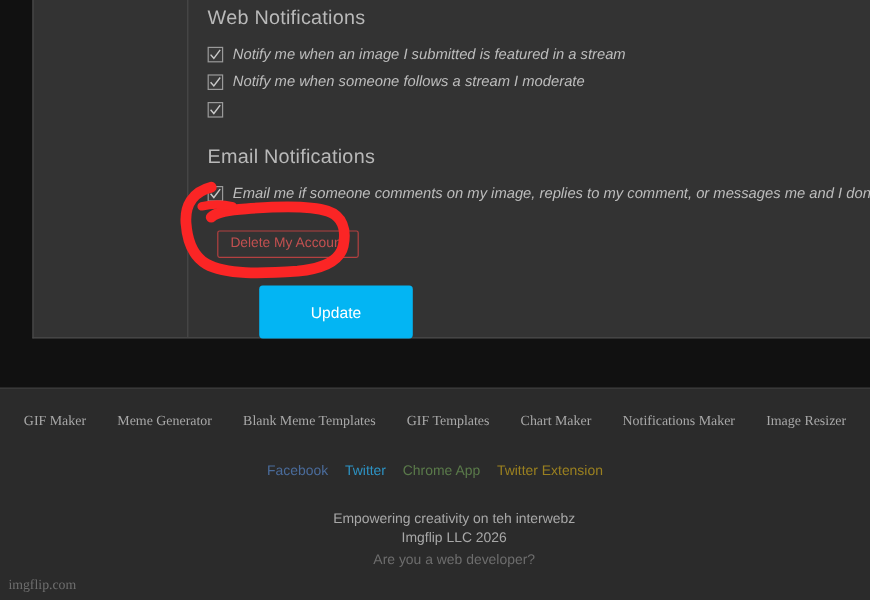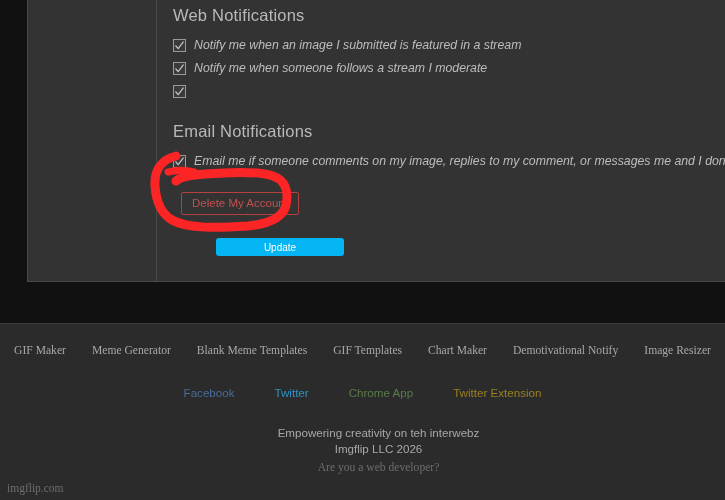--- a/index.html
+++ b/index.html
@@ -106,26 +106,26 @@
     font-family: "Liberation Sans", sans-serif;
     cursor: pointer;
   }
 
   
   .update-btn {
     display: block;
     margin-top: 23px;
     margin-left: 43px;
     width: 128px;
-    height: 18px;
+    height: 44px;
     background: #03b5f3;
     border: none;
     border-radius: 3px;
     color: #ffffff;
-    font-size: 10px;
+    font-size: 13px;
     font-family: "Liberation Sans", sans-serif;
     cursor: pointer;
   }
 
   
   .annotation-layer {
     position: absolute;
     left: 0;
     top: 0;
     width: 725px;
@@ -171,21 +171,21 @@
     width: 100%;
     text-align: center;
     white-space: nowrap;
     font-size: 0;
   }
 
   .social-row a {
     display: inline-block;
     font-size: 11.6px;
     text-decoration: none;
-    margin: 0 20px;
+    margin: 0 7px;
   }
 
   .tagline-block {
     position: absolute;
     top: 101px;
     left: 16px;
     width: 100%;
     text-align: center;
   }
 
@@ -195,21 +195,20 @@
     line-height: 16px;
   }
 
   .dev-link {
     font-size: 11.6px;
     color: #6d6d6d;
     text-decoration: none;
     line-height: 16px;
     display: inline-block;
     margin-top: 1px;
-    font-family: Liberation Serif, serif;
   }
 
   .watermark {
     position: absolute;
     left: 7px;
     bottom: 6px;
     font-size: 11.5px;
     color: #6e6e6e;
     z-index: 50;
     font-family: Liberation Serif, serif;
@@ -289,21 +288,21 @@
 </svg>
 
 <div class="footer">
 
   <div class="footer-nav">
     <a href="#">GIF Maker</a>
     <a href="#">Meme Generator</a>
     <a href="#">Blank Meme Templates</a>
     <a href="#">GIF Templates</a>
     <a href="#">Chart Maker</a>
-    <a href="#">Demotivational Notify</a>
+    <a href="#">Notifications Maker</a>
     <a href="#">Image Resizer</a>
     
     
     
   </div>
 
   <div class="social-row">
     <a href="#" style="color:#4a6b9a">Facebook</a>
     <a href="#" style="color:#2d93c4">Twitter</a>
     <a href="#" style="color:#5a7a4a">Chrome App</a>

